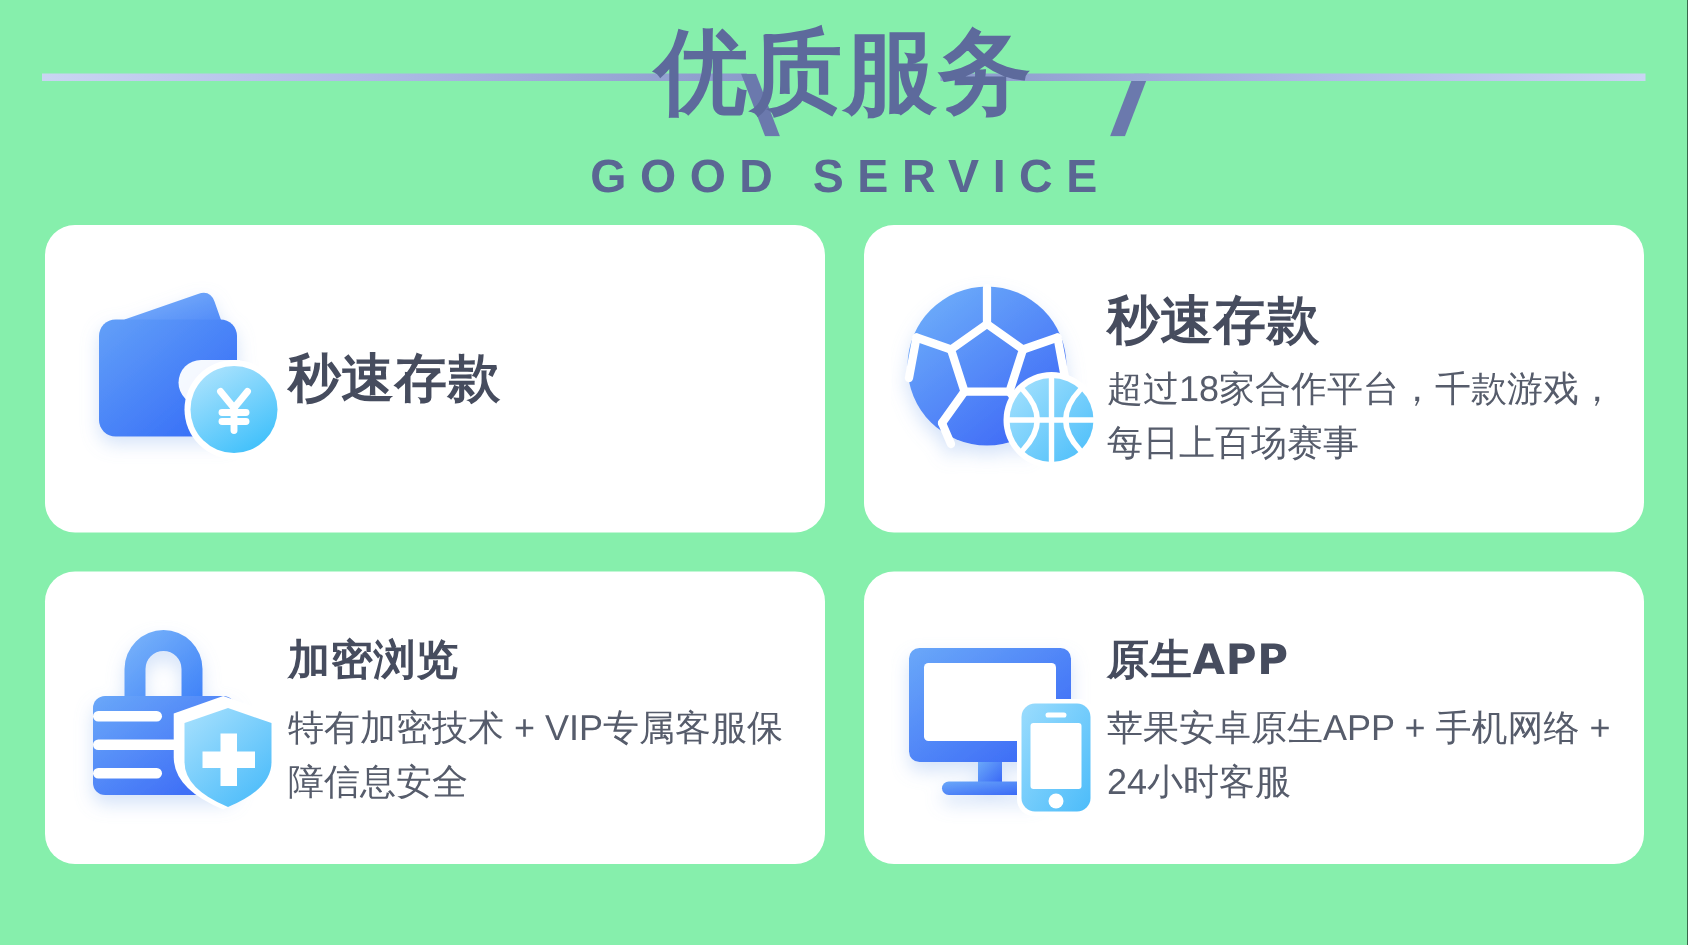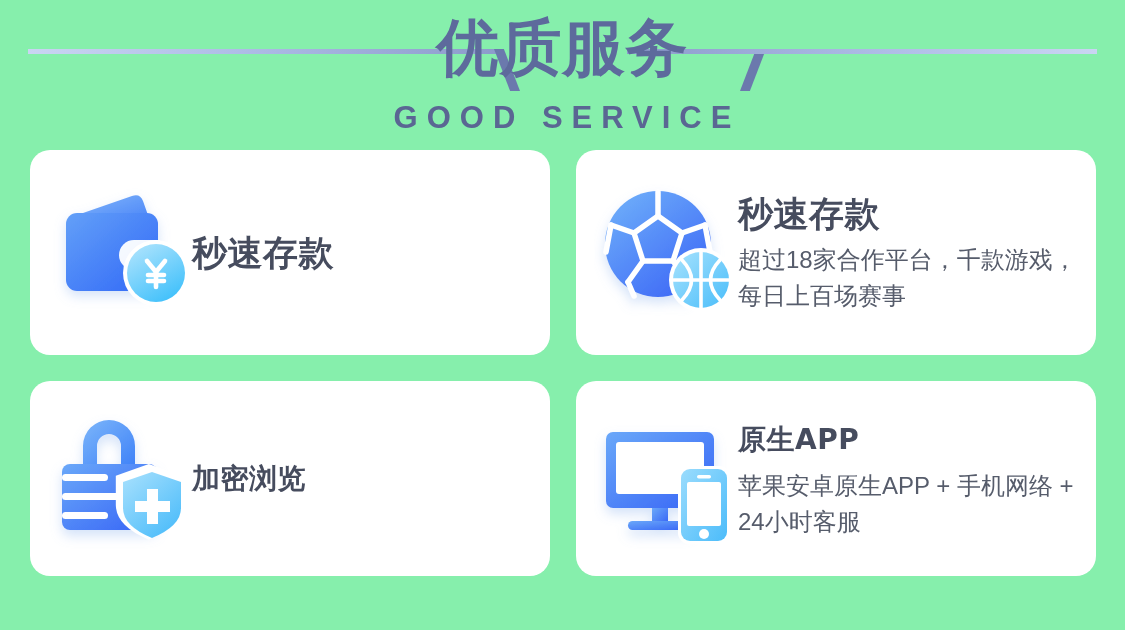--- a/index.html
+++ b/index.html
@@ -286,20 +286,21 @@
               <rect x="14" y="108" width="46" height="7" rx="3.5"></rect>
             </g>
           </g>
           <path d="M104 62 L104 62 L138 74 L138 104 Q138 126 104 140 Q70 126 70 104 L70 74 Z" fill="#ffffff" transform="translate(-3,-5) scale(0.97) translate(3,5)"></path>
           <path d="M104 68 L133 78 L133 104 Q133 122 104 134 Q75 122 75 104 L75 78 Z" fill="url(#l-shield)"></path>
           <path d="M99 85 h11 v12 h12 v11 h-12 v12 h-11 v-12 h-12 v-11 h12 Z" fill="#ffffff"></path>
         </svg>
       </div>
       <div class="card-text">
         <div class="card-title">加密浏览</div>
+        <div class="card-desc">特有加密技术 + VIP专属客服保障信息安全</div>
       </div>
     </div>
 
     <div class="card wide">
       <div class="card-icon">
         <svg class="icon-svg" viewBox="0 0 150 150" xmlns="http://www.w3.org/2000/svg">
           <defs>
             <linearGradient id="m-frame" x1="0" y1="0" x2="1" y2="1">
               <stop offset="0%" stop-color="#6aa8f9"></stop>
               <stop offset="100%" stop-color="#3663f6"></stop>

